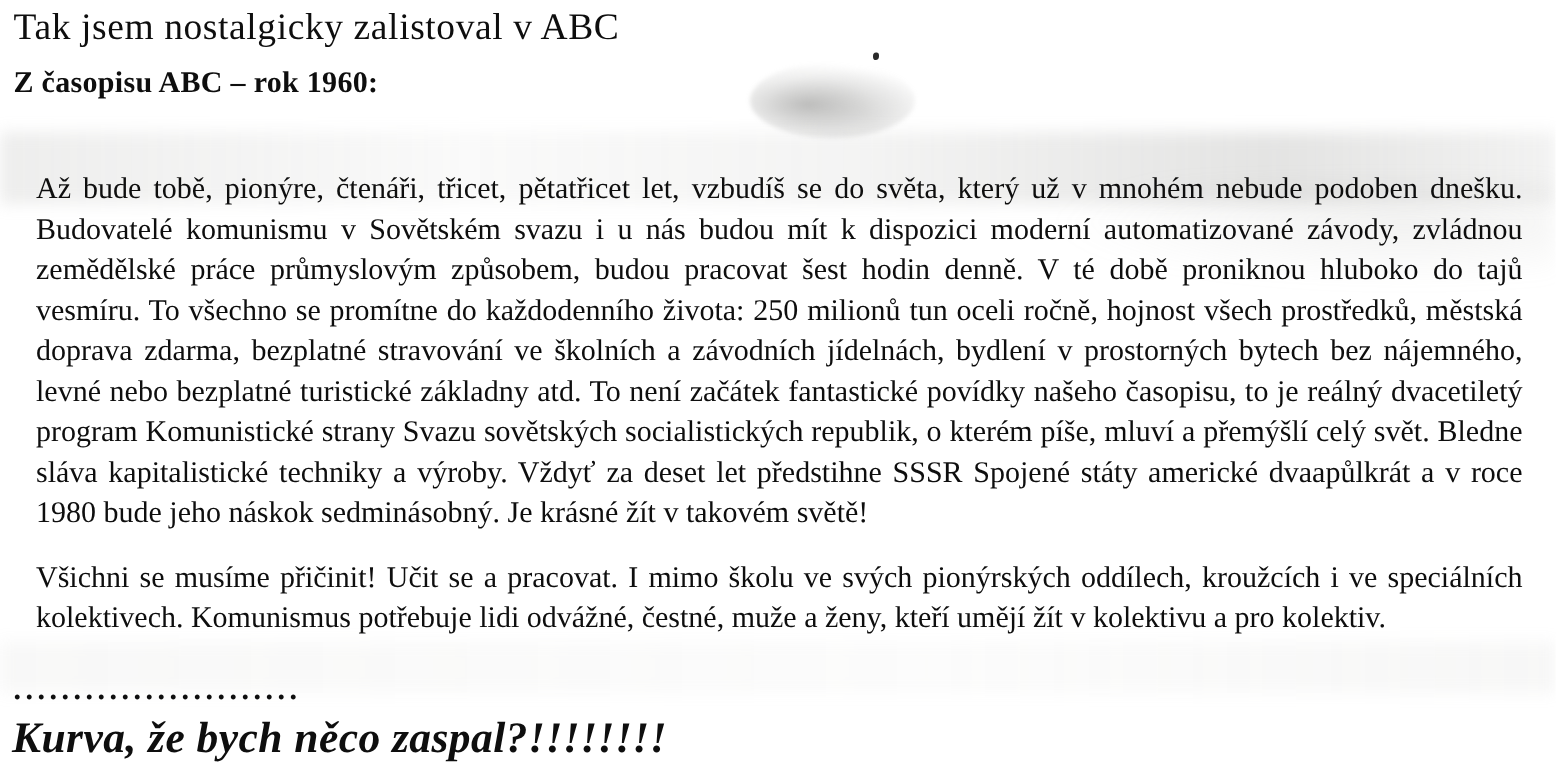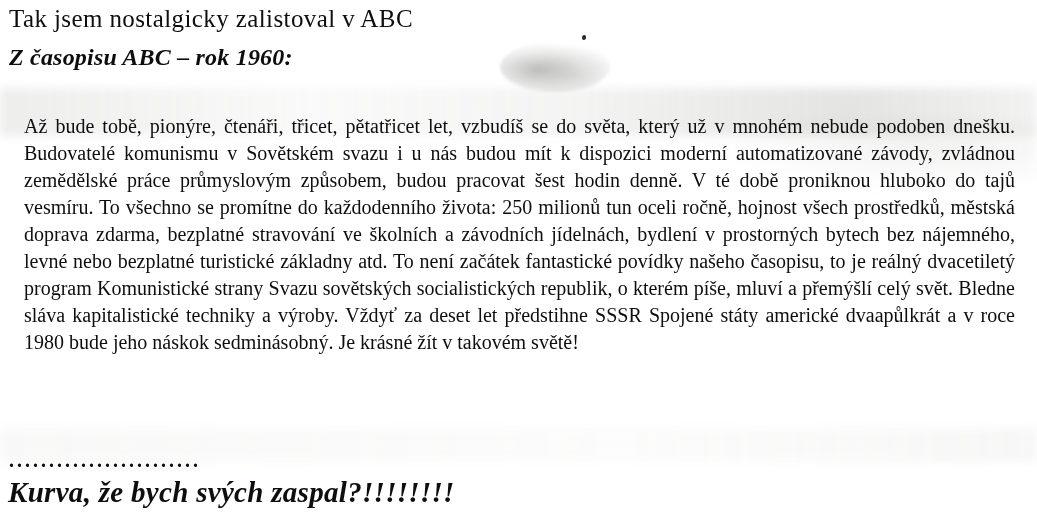--- a/index.html
+++ b/index.html
@@ -47,21 +47,21 @@
     background: #2a2a2a; border-radius: 50% 40% 55% 45%;
   }
 
   .doc-title {
     position: absolute; left: 9px; top: 5px;
     font-size: 25px; font-weight: 400; letter-spacing: 0.4px;
     white-space: nowrap;
   }
   .doc-subtitle {
     position: absolute; left: 9px; top: 44px;
-    font-size: 24px; font-weight: 700; font-style: italic;
+    font-size: 20px; font-weight: 700; 
     letter-spacing: 0.2px; white-space: nowrap;
   }
   .doc-body {
     position: absolute; left: 8px; top: 97px; width: 1023px;
     font-size: 20px; line-height: 27px;
     text-align: justify;
   }
   .doc-body p { margin: 16px; }
   .dotted-line {
     position: absolute; left: 9px; top: 449px;
@@ -84,19 +84,20 @@
   <div class="shade-band-bottom"></div>
   <div class="smudge"></div>
   <div class="speck"></div>
 
   <div class="doc-title">Tak jsem nostalgicky zalistoval v ABC</div>
 
   <div class="doc-subtitle">Z časopisu ABC – rok 1960:</div>
 
   <div class="doc-body">
     <p>Až bude tobě, pionýre, čtenáři, třicet, pětatřicet let, vzbudíš se do světa, který už v mnohém nebude podoben dnešku. Budovatelé komunismu v Sovětském svazu i u nás budou mít k dispozici moderní automatizované závody, zvládnou zemědělské práce průmyslovým způsobem, budou pracovat šest hodin denně. V té době proniknou hluboko do tajů vesmíru. To všechno se promítne do každodenního života: 250 milionů tun oceli ročně, hojnost všech prostředků, městská doprava zdarma, bezplatné stravování ve školních a závodních jídelnách, bydlení v prostorných bytech bez nájemného, levné nebo bezplatné turistické základny atd. To není začátek fantastické povídky našeho časopisu, to je reálný dvacetiletý program Komunistické strany Svazu sovětských socialistických republik, o kterém píše, mluví a přemýšlí celý svět. Bledne sláva kapitalistické techniky a výroby. Vždyť za deset let předstihne SSSR Spojené státy americké dvaapůlkrát a v roce 1980 bude jeho náskok sedminásobný. Je krásné žít v takovém světě!</p>
+    <p>Všichni se musíme přičinit! Učit se a pracovat. I mimo školu ve svých pionýrských oddílech, kroužcích i ve speciálních kolektivech. Komunismus potřebuje lidi odvážné, čestné, muže a ženy, kteří umějí žít v kolektivu a pro kolektiv.</p>
   </div>
 
   <div class="dotted-line">........................</div>
 
-  <div class="doc-closing">Kurva, že bych svých zaspal?!!!!!!!!</div>
+  <div class="doc-closing">Kurva, že bych něco zaspal?!!!!!!!!</div>
 
 </div>
 
 </body></html>

